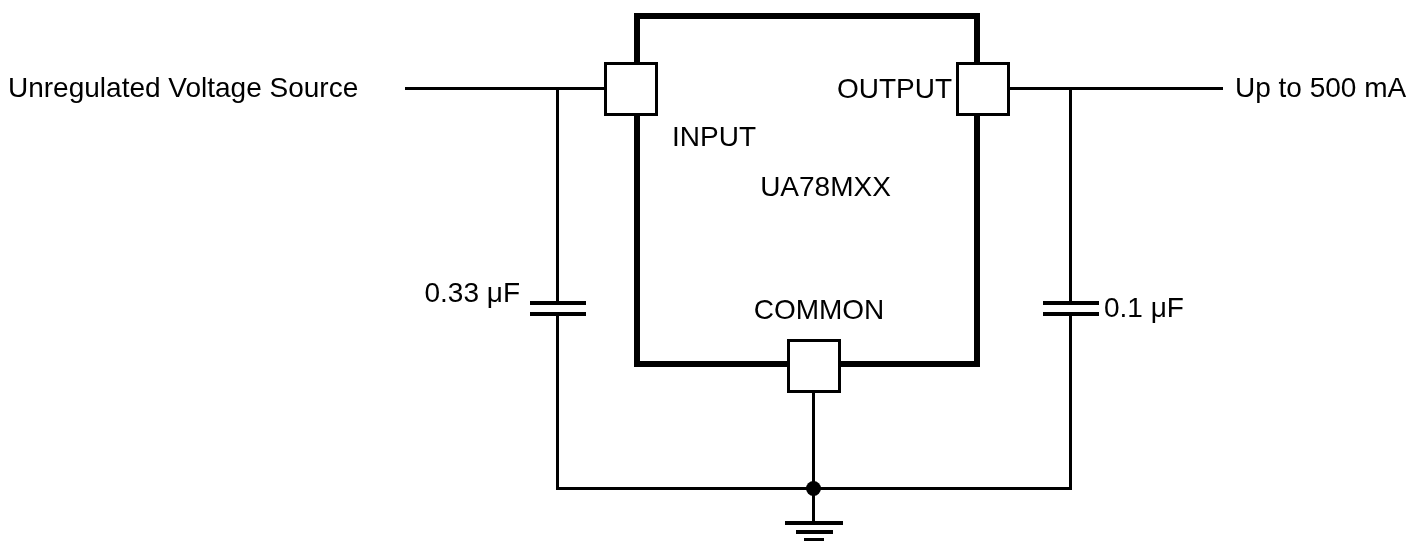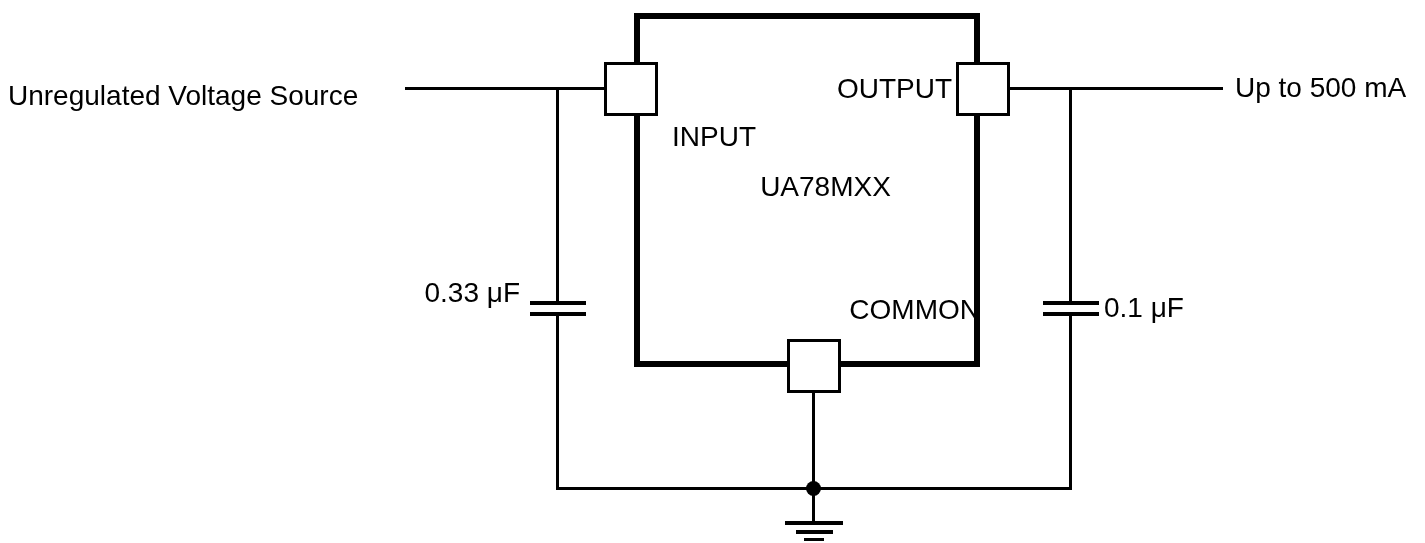--- a/index.html
+++ b/index.html
@@ -98,29 +98,29 @@
   <div class="pin" style="left:787px; top:339px;"></div>
 
   <div class="dot"></div>
 
   <div>
     <div class="gnd-bar" style="left:785px; top:521px; width:58px; height:4px;"></div>
     <div class="gnd-bar" style="left:796px; top:530px; width:37px; height:4px;"></div>
     <div class="gnd-bar" style="left:804px; top:538px; width:20px; height:3px;"></div>
   </div>
 
-  <div class="label" style="left:8px; top:71px;margin-top:8px;">Unregulated Voltage Source</div>
+  <div class="label" style="left:8px; top:71px;">Unregulated Voltage Source</div>
 
   <div class="label" style="left:1235px; top:71px;">Up to 500 mA</div>
 
   <div class="label" style="left:672px; top:72px;margin-top:48px;">INPUT</div>
 
   <div class="label" style="right:473px; top:72px;text-align:right;">OUTPUT</div>
 
   <div class="label" style="left:634px; top:170px; width:383px; text-align:center;">UA78MXX</div>
 
-  <div class="label" style="left:634px; top:293px; width:346px; text-align:right;">COMMON</div>
+  <div class="label" style="left:634px; top:293px; width:346px; text-align:center;padding-left:12px;">COMMON</div>
 
   <div class="label" style="right:905px; top:276px;">0.33 μF</div>
 
   <div class="label" style="left:1104px; top:291px;">0.1 μF</div>
 
 </div>
 
 </body></html>

